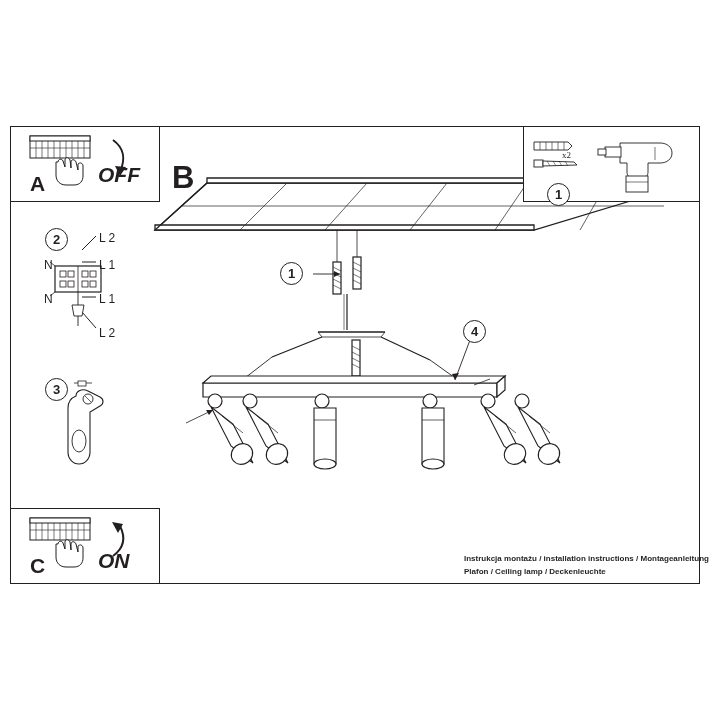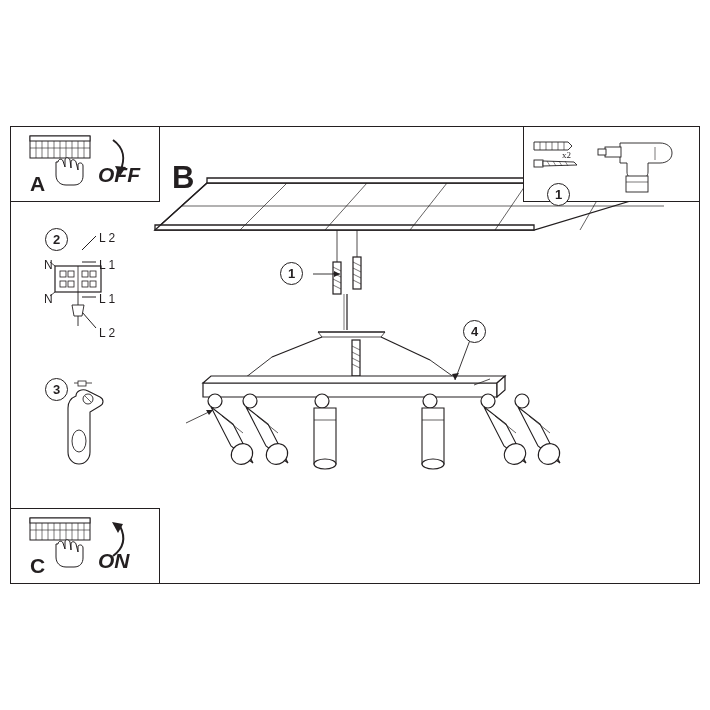--- a/index.html
+++ b/index.html
@@ -362,14 +362,18 @@
       <circle cx="88" cy="399" r="5" fill="#ffffff" stroke-width="0.9"></circle>
       <line x1="85" y1="396" x2="91" y2="402" stroke-width="0.7"></line>
       <ellipse cx="79" cy="441" rx="7" ry="11" fill="#ffffff" stroke-width="0.9"></ellipse>
     </g>
   </svg>
   <div class="callout" style="left:45px; top:378px;">3</div>
 
   <div class="callout" style="left:280px; top:262px;">1</div>
   <div class="callout" style="left:463px; top:320px;">4</div>
 
+  <div class="footer">
+    <div>Instrukcja montażu / installation instructions / Montageanleitung</div>
+    <div>Plafon / Ceiling lamp / Deckenleuchte</div>
+  </div>
 
 </div>
 
 </body></html>

